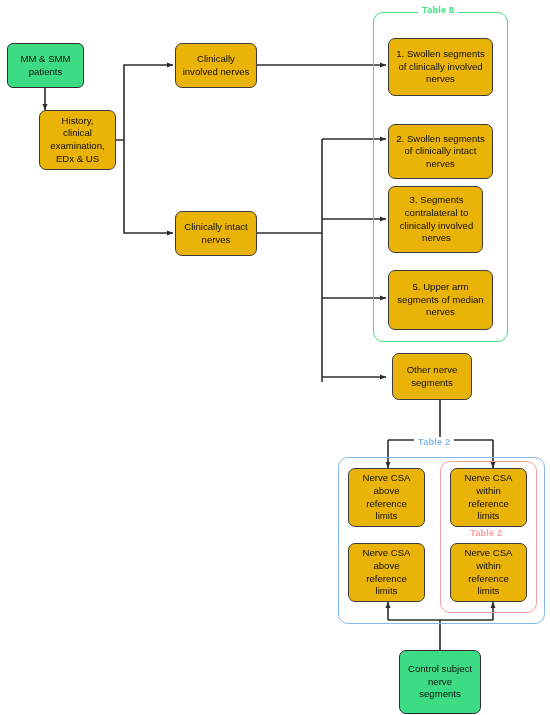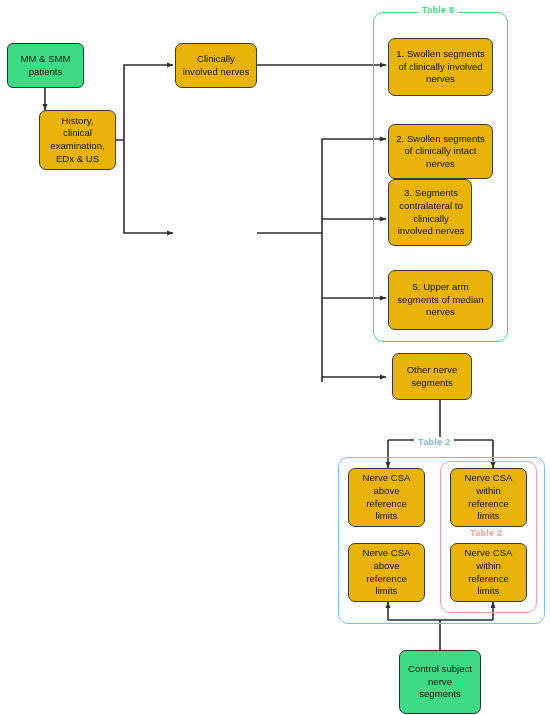--- a/index.html
+++ b/index.html
@@ -118,26 +118,27 @@
       <path d="M493,620 L493,602" marker-end="url(#ah)"></path>
     </g>
   </svg>
 
   <div class="node green" style="left:7px; top:43px; width:77px; height:45px;border-radius:6px;">MM &amp; SMM patients</div>
 
   <div class="node" style="left:7px; top:110px; width:77px; height:60px;margin-left:32px;">History, clinical examination, EDx &amp; US</div>
 
   <div class="node" style="left:175px; top:43px; width:82px; height:45px;">Clinically involved nerves</div>
 
+  <div class="node" style="left:175px; top:211px; width:82px; height:45px;">Clinically intact nerves</div>
 
   <div class="node" style="left:388px; top:38px; width:105px; height:58px;">1. Swollen segments of clinically involved nerves</div>
 
   <div class="node" style="left:388px; top:112px; width:105px; height:55px;margin-top:12px;">2. Swollen segments of clinically intact nerves</div>
 
-  <div class="node" style="left:388px; top:179px; width:84px; height:67px;padding-left:8px;">3. Segments contralateral to clinically involved nerves</div>
+  <div class="node" style="left:388px; top:186px; width:95px; height:67px;padding-left:8px;">3. Segments contralateral to clinically involved nerves</div>
 
   <div class="node" style="left:388px; top:270px; width:105px; height:60px;">5. Upper arm segments of median nerves</div>
 
   <div class="node" style="left:392px; top:353px; width:80px; height:47px;">Other nerve segments</div>
 
   <div class="node" style="left:348px; top:468px; width:77px; height:59px;">Nerve CSA above reference limits</div>
 
   <div class="node" style="left:450px; top:468px; width:77px; height:59px;">Nerve CSA within reference limits</div>
 
   <div class="node" style="left:348px; top:543px; width:77px; height:59px;">Nerve CSA above reference limits</div>

